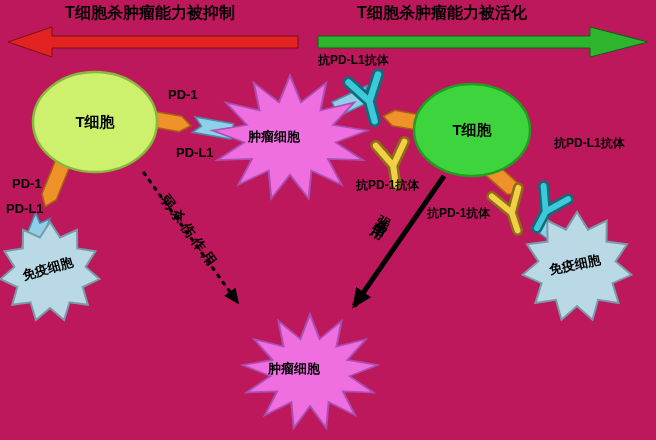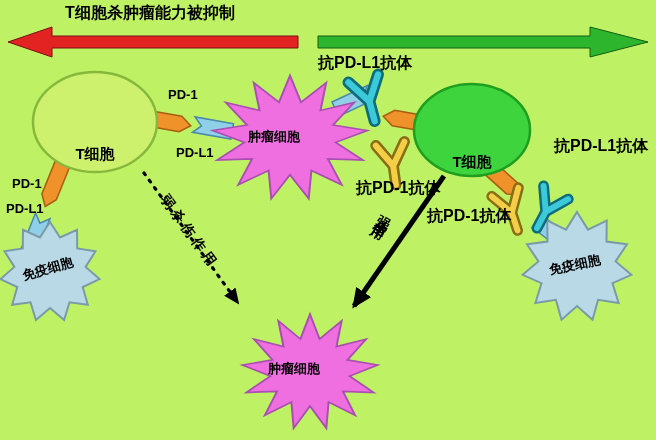--- a/index.html
+++ b/index.html
@@ -1,28 +1,28 @@
 <!DOCTYPE html>
 <html><head>
 <meta charset="utf-8">
 <style>
   html,body{margin:0;padding:0;background:#ffffff;}
   .canvas{
-    position:relative;width:656px;height:440px;background:#bef264;overflow:hidden;
+    position:relative;width:656px;height:440px;background:#be185d;overflow:hidden;
     font-family:"Liberation Sans","DejaVu Sans",sans-serif;
   }
   .canvas svg{position:absolute;left:0;top:0;}
   .lbl{
     position:absolute;font-weight:bold;color:#000;white-space:nowrap;
     font-size:13px;line-height:1.15;
   }
   .title{font-size:16px;text-align:center;width:240px;}
   .cell-label{width:84px;}
-  .t-label{font-size:15px;width:80px;text-align:center;margin-top:32px;}
-  .ab-label{font-size:16px;}
+  .t-label{font-size:15px;width:80px;text-align:center;}
+  .ab-label{font-size:12px;}
   .weak{transform:rotate(54deg);transform-origin:left top;letter-spacing:4px;font-size:13.5px;}
   .strong{writing-mode:vertical-rl;transform:rotate(30deg);transform-origin:left top;letter-spacing:3px;font-size:13.5px;}
   .rot-l{transform:rotate(-16deg);}
   .rot-r{transform:rotate(-12deg);}
 </style>
 </head>
 <body>
 
 <div class="canvas">
 
@@ -92,20 +92,21 @@
       <use href="#ypath" fill="none" stroke="#8a6d14" stroke-width="7" stroke-linecap="round"></use>
       <use href="#ypath" fill="none" stroke-width="3.8" stroke-linecap="round" stroke="#f3cf47"></use>
     </g>
     <g transform="translate(553,198) rotate(28) scale(1.55)">
       <use href="#ypath" fill="none" stroke="#0e6d7a" stroke-width="7" stroke-linecap="round"></use>
       <use href="#ypath" fill="none" stroke-width="3.8" stroke-linecap="round" stroke="#3cc9d9"></use>
     </g>
   </svg>
 
   <div class="lbl title" style="left:30px;top:4px;">T细胞杀肿瘤能力被抑制</div>
+  <div class="lbl title" style="left:322px;top:4px;">T细胞杀肿瘤能力被活化</div>
 
   <div class="lbl t-label" style="left:55px;top:113px;">T细胞</div>
   <div class="lbl t-label" style="left:432px;top:121px;">T细胞</div>
   <div class="lbl cell-label" style="left:248px;top:130px;">肿瘤细胞</div>
   <div class="lbl cell-label" style="left:268px;top:362px;">肿瘤细胞</div>
   <div class="lbl rot-l" style="left:22px;top:262px;">免疫细胞</div>
   <div class="lbl rot-r" style="left:549px;top:258px;">免疫细胞</div>
 
   <div class="lbl" style="left:168px;top:88px;">PD-1</div>
   <div class="lbl" style="left:176px;top:146px;">PD-L1</div>

